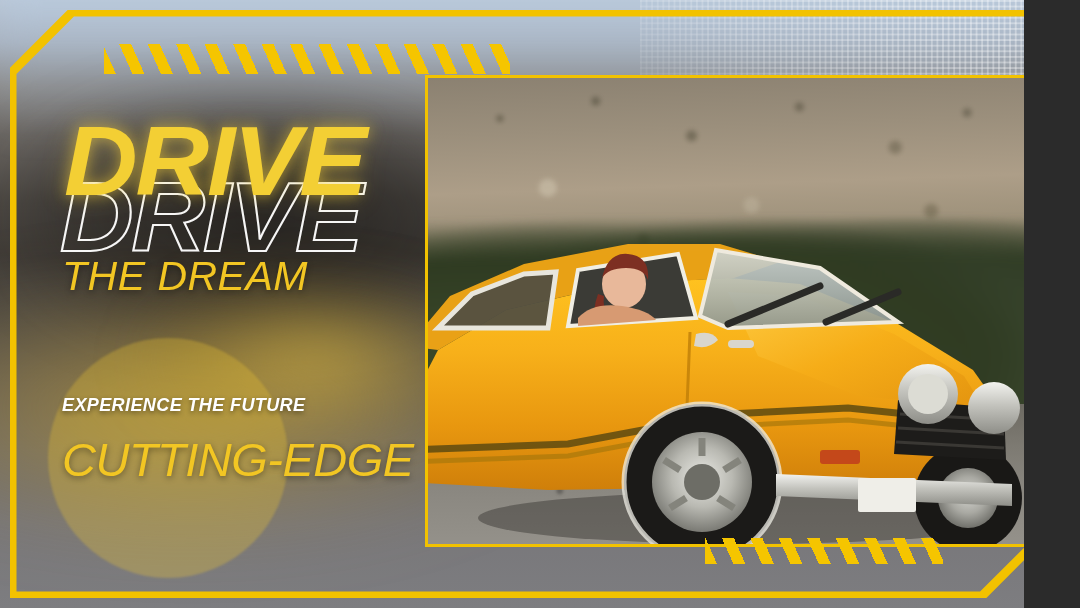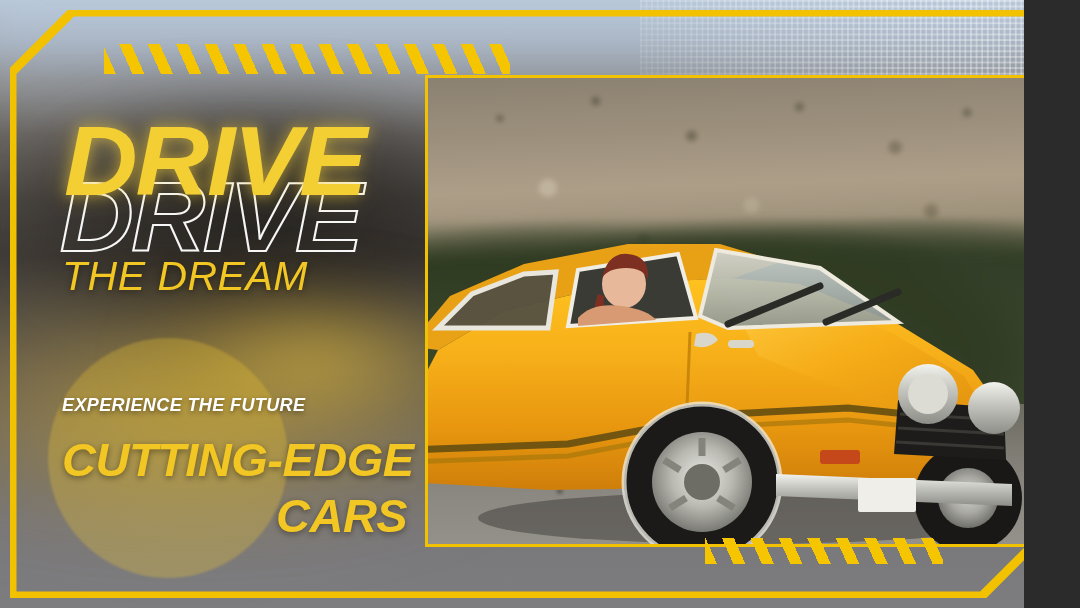--- a/index.html
+++ b/index.html
@@ -311,21 +311,21 @@
     color: #ffffff;
     white-space: nowrap;
     text-shadow: 0 2px 5px rgba(0,0,0,0.45);
   }
 
   .promo-line1 {
     position: absolute;
     left: 62px;
     top: 436px;
     margin: 0;
-    font-weight: 700;
+    font-weight: 400;
     font-style: italic;
     font-size: 47px;
     line-height: 1;
     letter-spacing: -0.5px;
     color: #F2C623;
     white-space: nowrap;
     text-shadow: 0 2px 6px rgba(0,0,0,0.40);
   }
 
   .promo-line2 {
@@ -495,17 +495,16 @@
 
     <div class="headline-wrap">
       <div class="headline-outline">DRIVE</div>
       <div class="headline-fill">DRIVE</div>
     </div>
 
     <div class="subhead">THE DREAM</div>
 
     <div class="kicker">EXPERIENCE THE FUTURE</div>
     <div class="promo-line1">CUTTING-EDGE</div>
-    <div class="promo-line2">CARS</div>
 
   </div>
 
 </div>
 
 </body></html>

